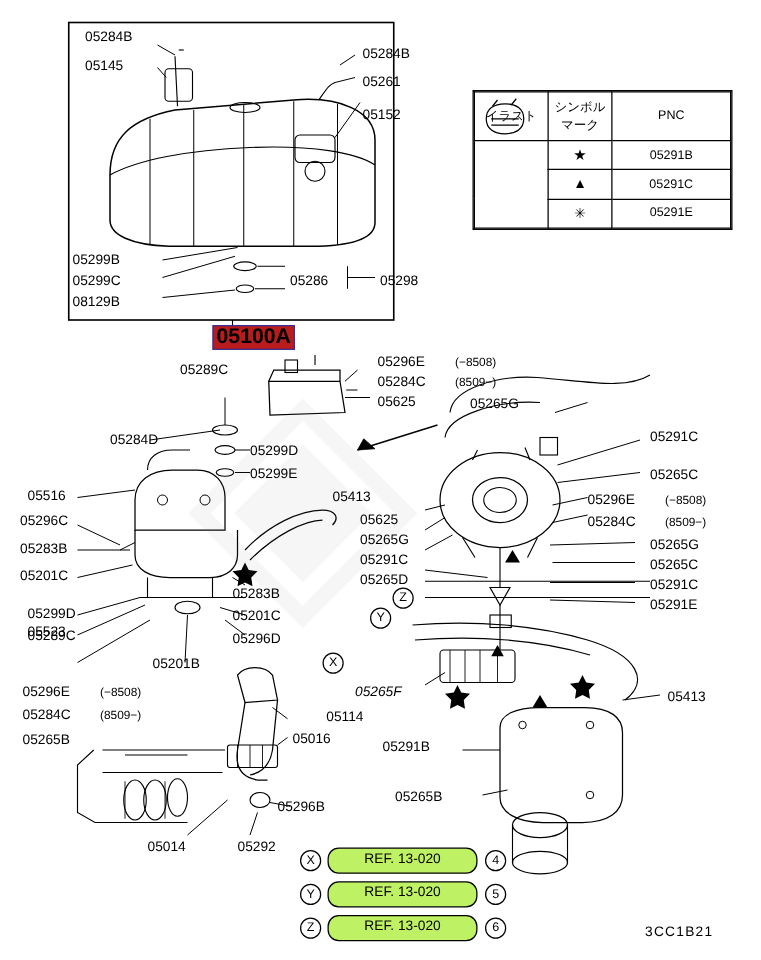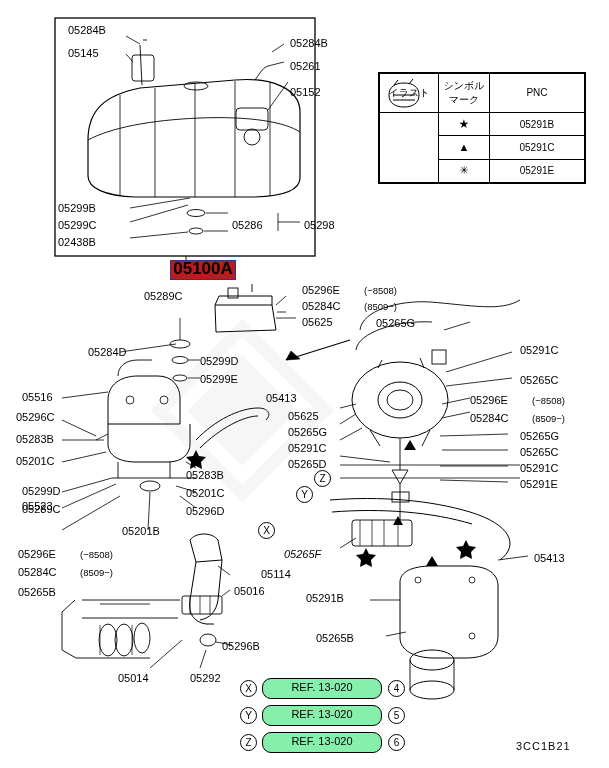--- a/index.html
+++ b/index.html
@@ -46,21 +46,21 @@
     padding:0;
   }
   .refbox{
     position:absolute;
     border:1.4px solid #000;
     border-radius:9px;
     box-sizing:border-box;
     font-size:11px;
     text-align:center;
     line-height:17px;
-    background:#86efac;
+    background:#bef264;
   }
   .circ{
     position:absolute;
     border:1.3px solid #000;
     border-radius:50%;
     box-sizing:border-box;
     text-align:center;
     font-size:10px;
     background:#fff;
   }
@@ -275,21 +275,21 @@
 
   <div class="hl" style="left:170px;top:260px;width:64px;height:18px;">05100A</div>
 
   <div class="lbl" style="left:68px;top:24px;">05284B</div>
   <div class="lbl" style="left:68px;top:47px;">05145</div>
   <div class="lbl" style="left:290px;top:37px;">05284B</div>
   <div class="lbl" style="left:290px;top:60px;">05261</div>
   <div class="lbl" style="left:290px;top:86px;">05152</div>
   <div class="lbl" style="left:58px;top:202px;text-align:right;">05299B</div>
   <div class="lbl" style="left:58px;top:219px;">05299C</div>
-  <div class="lbl" style="left:58px;top:236px;">02438B</div>
+  <div class="lbl" style="left:58px;top:236px;">08129B</div>
   <div class="lbl" style="left:232px;top:219px;">05286</div>
   <div class="lbl" style="left:304px;top:219px;">05298</div>
 
   <div class="lbl" style="left:144px;top:290px;">05289C</div>
   <div class="lbl" style="left:302px;top:284px;">05296E</div>
   <div class="lbl sm" style="left:364px;top:285px;">(−8508)</div>
   <div class="lbl" style="left:302px;top:300px;">05284C</div>
   <div class="lbl sm" style="left:364px;top:301px;">(8509−)</div>
   <div class="lbl" style="left:302px;top:316px;">05625</div>
 

